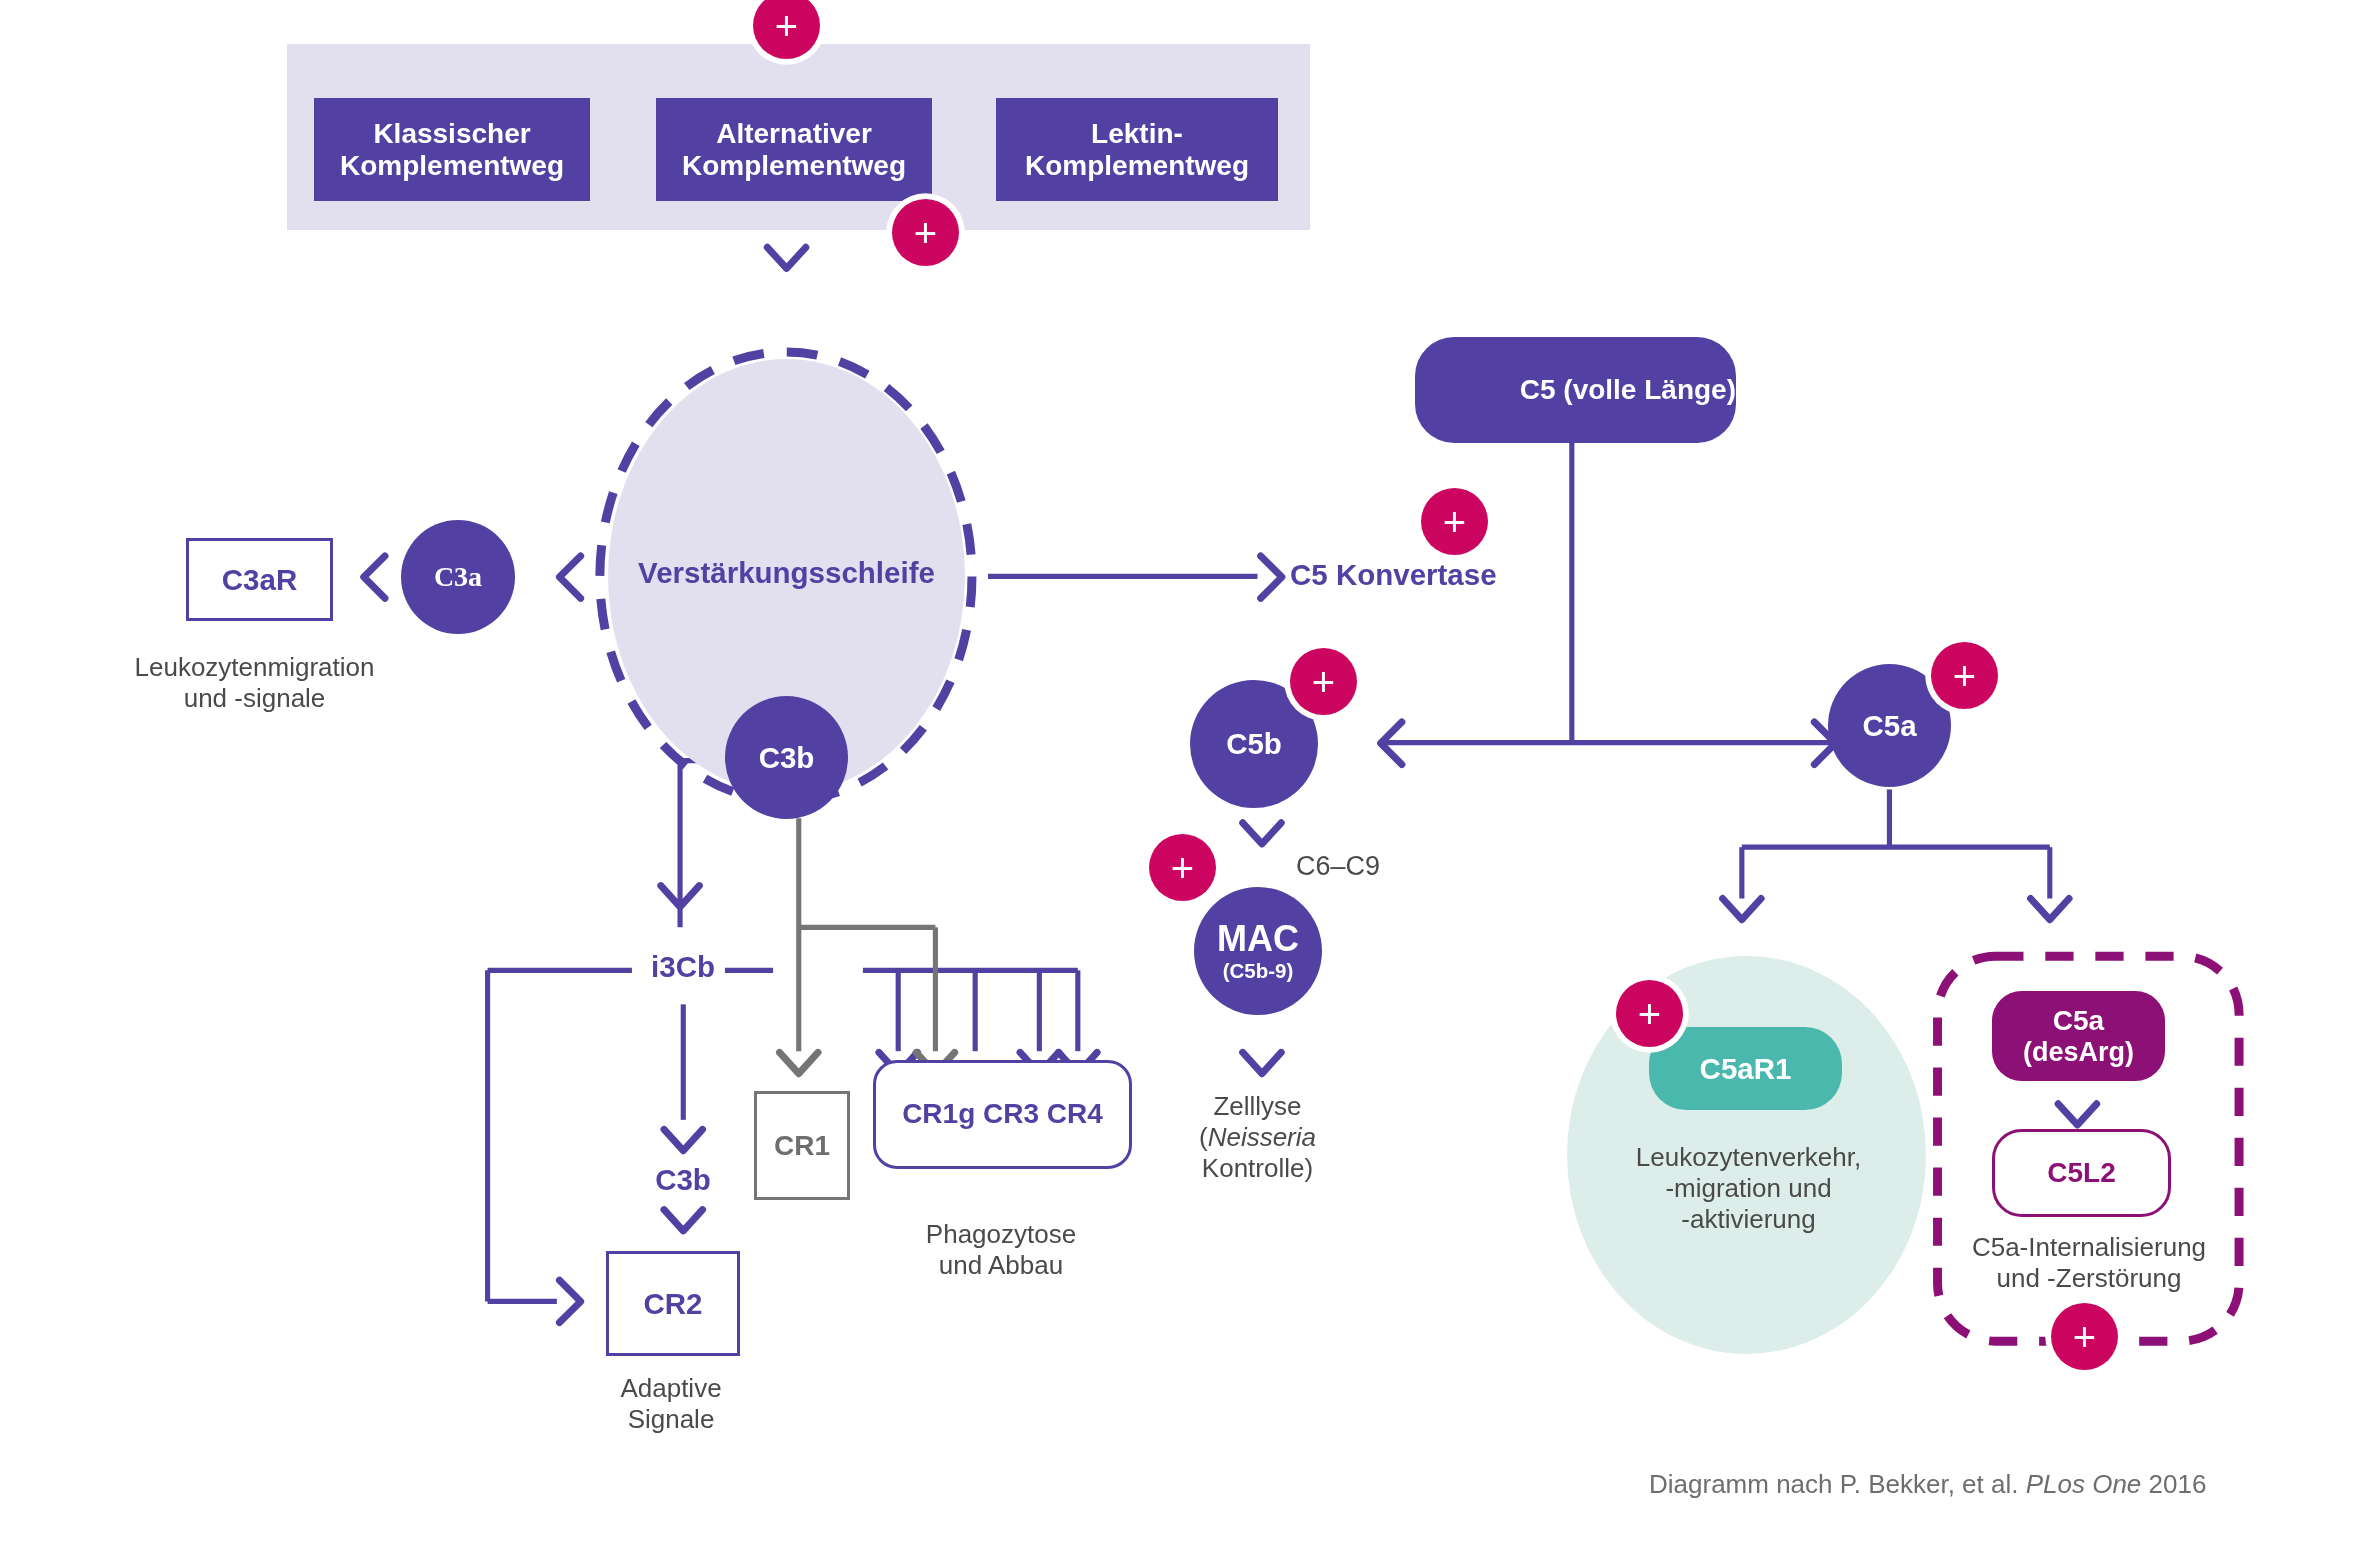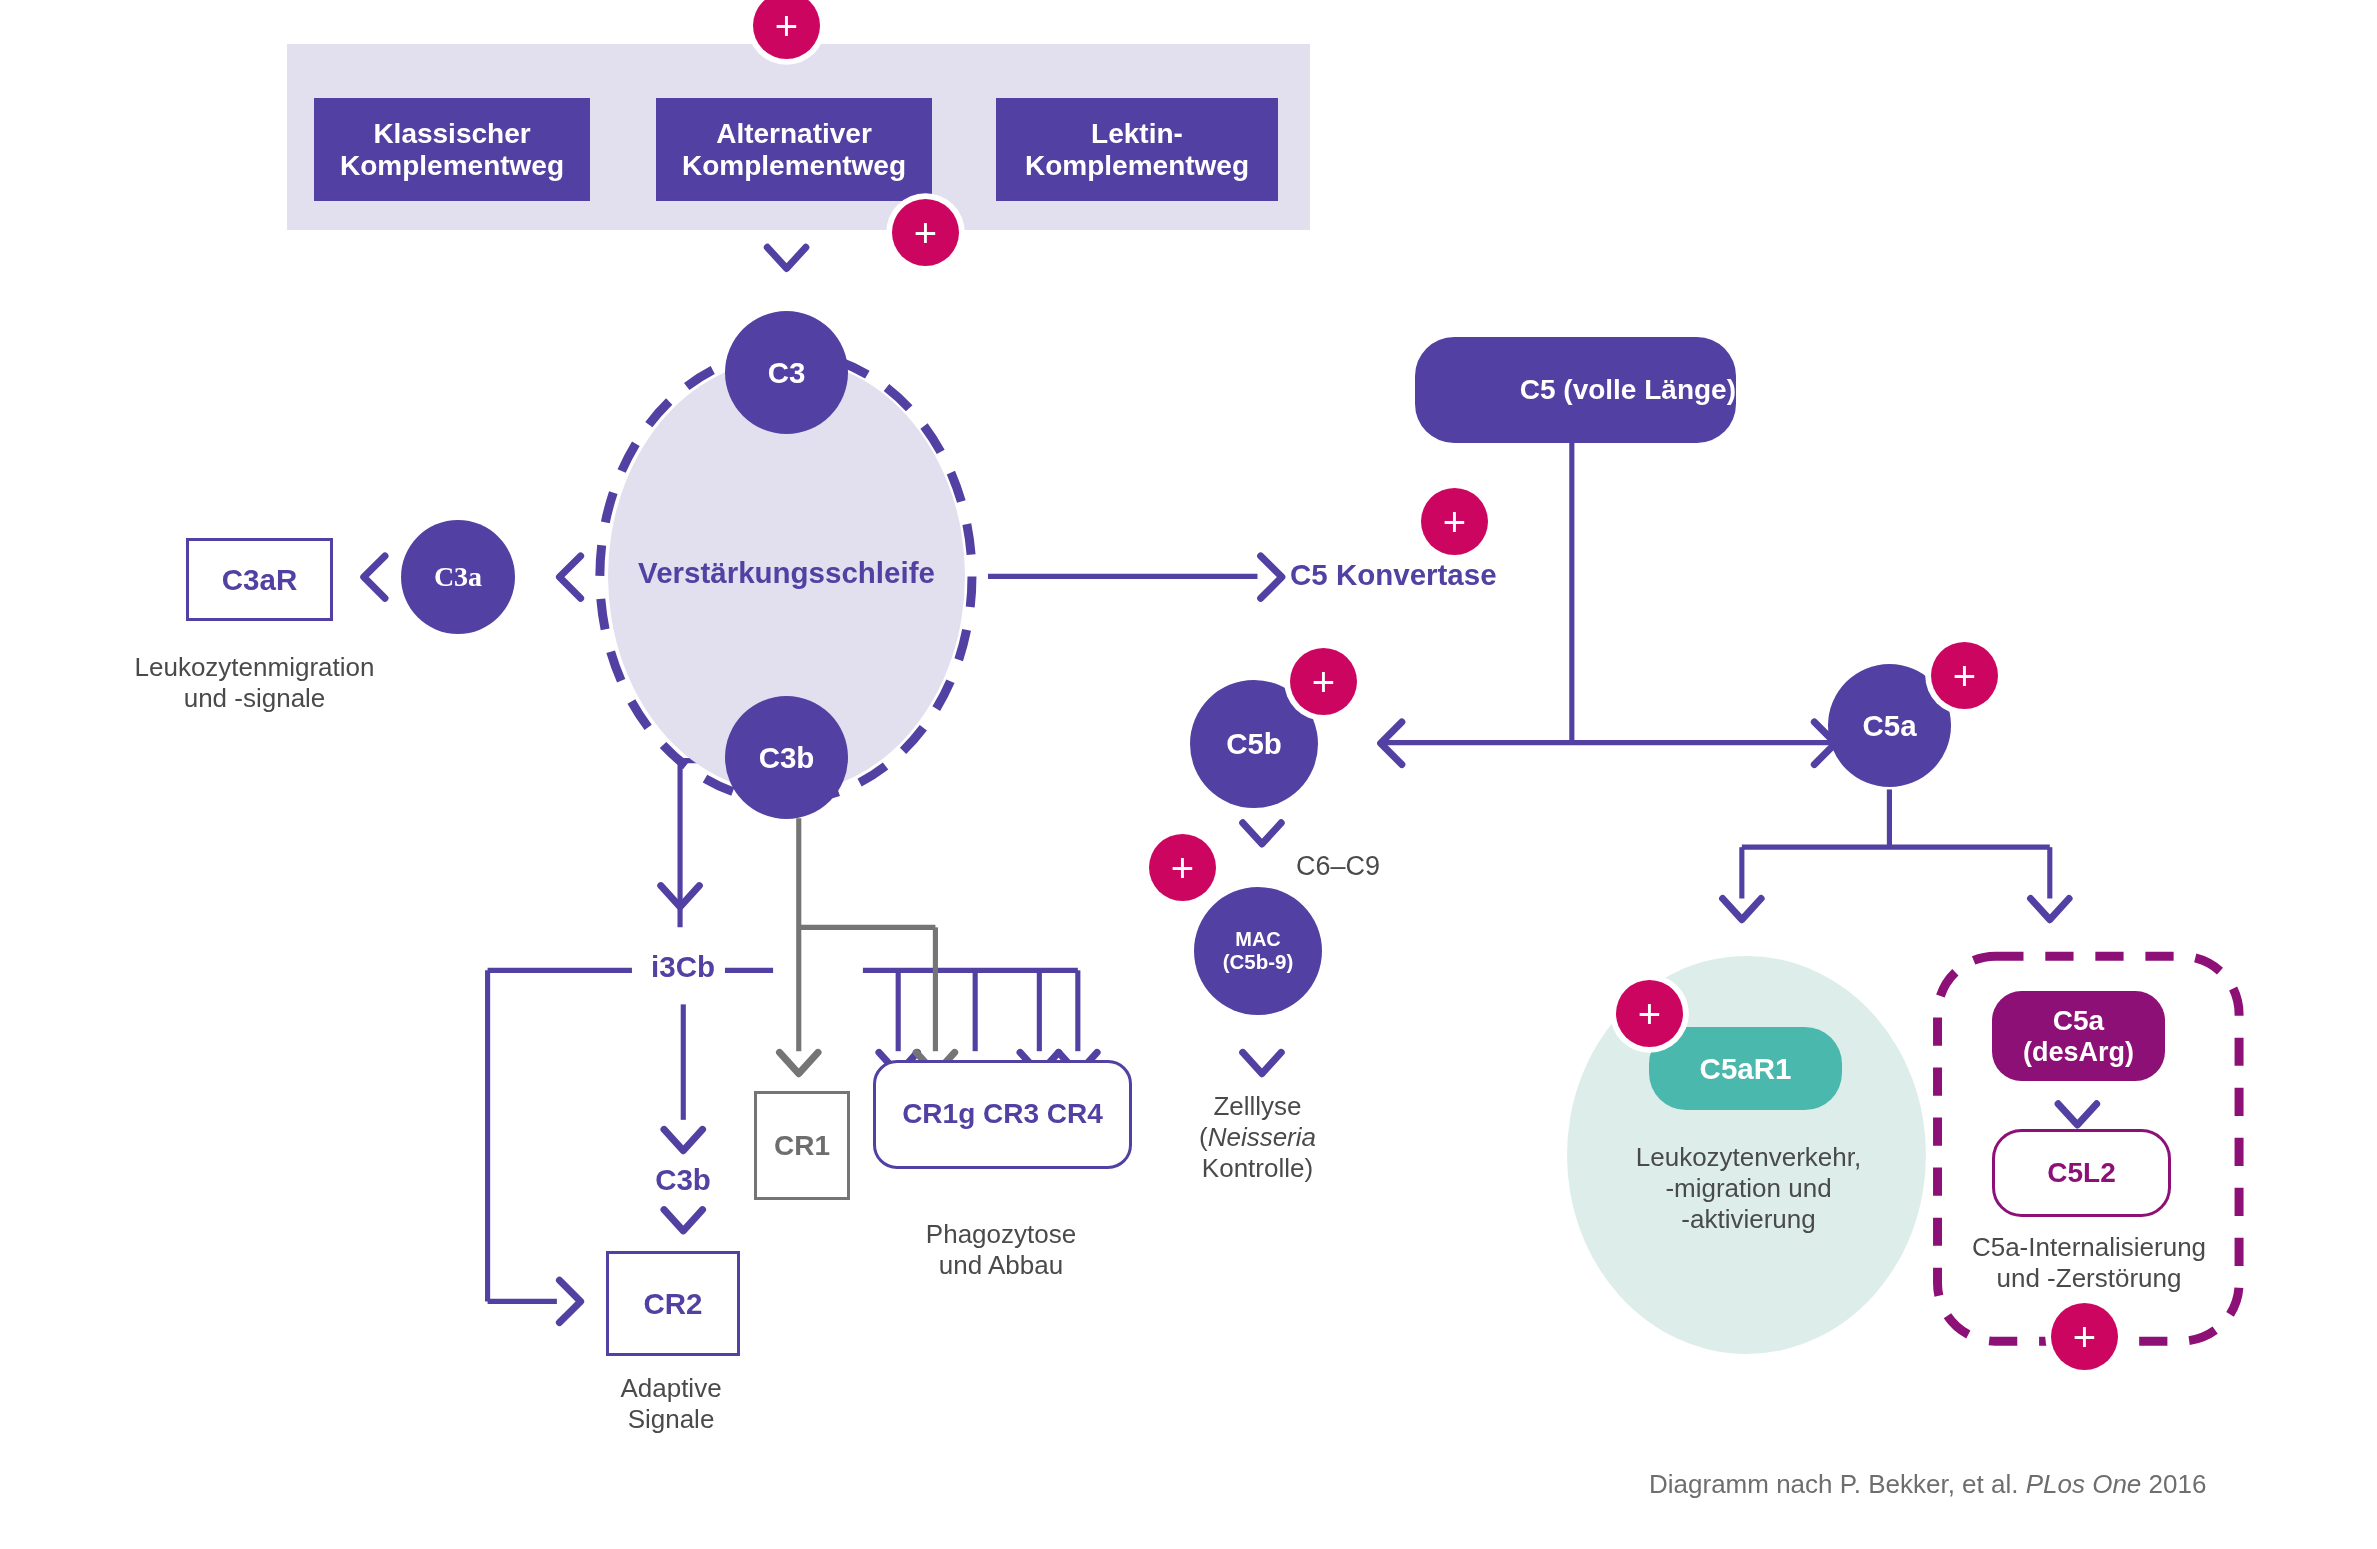--- a/index.html
+++ b/index.html
@@ -241,23 +241,20 @@
   <div class="plus" style="left:892px;top:199px;width:67px;height:67px;font-size:40px;">
     <span>+</span>
   </div>
 
   <div class="loop-fill zindex-low" style="left:608px;top:359px;width:357px;height:434px;"></div>
 
   <div class="free-label zindex-mid" style="left:581px;top:556px;width:411px;font-size:29.5px;">
     <div class="t-purple-bold">Verstärkungsschleife</div>
   </div>
 
-  <div class="circle zindex-mid" style="left:725px;top:311px;width:123px;height:123px;">
-    <span class="t-white-bold" style="font-size:29.5px;">C3</span>
-  </div>
 
   <div class="circle zindex-mid" style="left:725px;top:696px;width:123px;height:123px;">
     <span class="t-white-bold" style="font-size:29.5px;">C3b</span>
   </div>
 
   <div class="circle zindex-mid" style="left:401px;top:520px;width:114px;height:114px;">
     <span class="t-white-bold" style="font-size:28px;font-family:Liberation Serif, serif;">C3a</span>
   </div>
 
   <div class="outline-box zindex-mid" style="left:186px;top:538px;width:141px;height:77px;">
@@ -286,21 +283,21 @@
   </div>
   <div class="plus" style="left:1290px;top:648px;width:67px;height:67px;font-size:40px;">
     <span>+</span>
   </div>
 
   <div class="free-label zindex-mid" style="left:1296px;top:850px;width:193px;font-size:27px;">
     <div class="t-grey" style="text-align:left;">C6–C9</div>
   </div>
 
   <div class="circle zindex-mid" style="left:1194px;top:887px;width:128px;height:128px;">
-    <span class="t-white-bold" style="font-size:20px;text-align:center;">MAC</span>
+    <span class="t-white-bold" style="font-size:36px;text-align:center;">MAC</span>
     <span class="t-white-bold" style="font-size:20.5px;margin-top:1.3px;">(C5b-9)</span>
   </div>
   <div class="plus" style="left:1149px;top:834px;width:67px;height:67px;font-size:40px;">
     <span>+</span>
   </div>
 
   <div class="free-label zindex-mid" style="left:1110px;top:1091px;width:295px;font-size:26px;">
     <div class="t-grey">Zelllyse</div>
     <div class="t-grey">
       <span>(</span><span class="ital">Neisseria</span>

